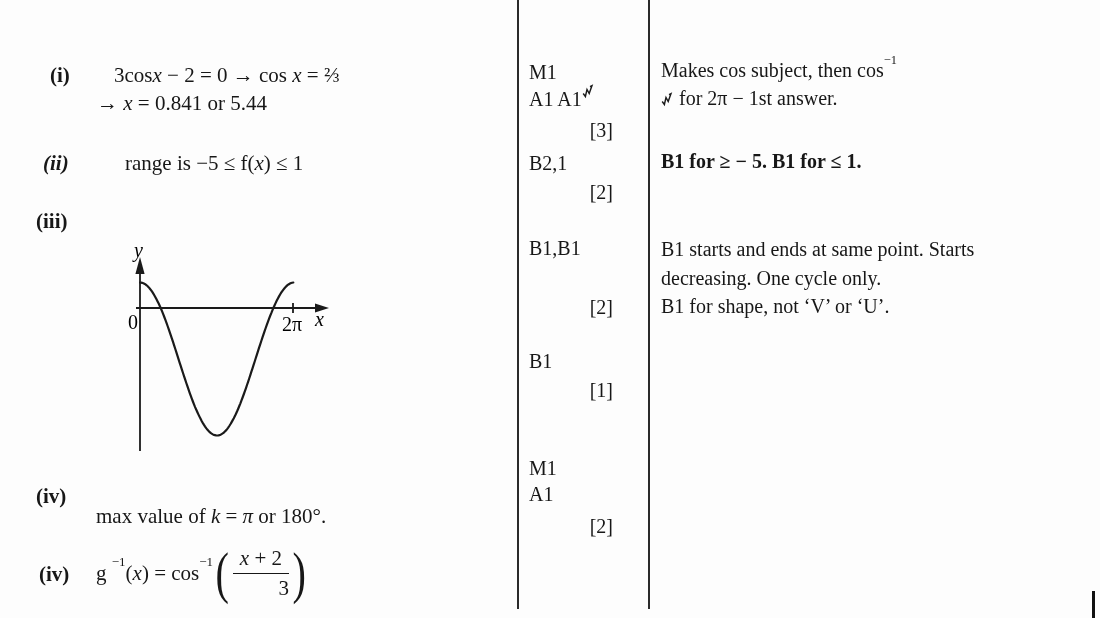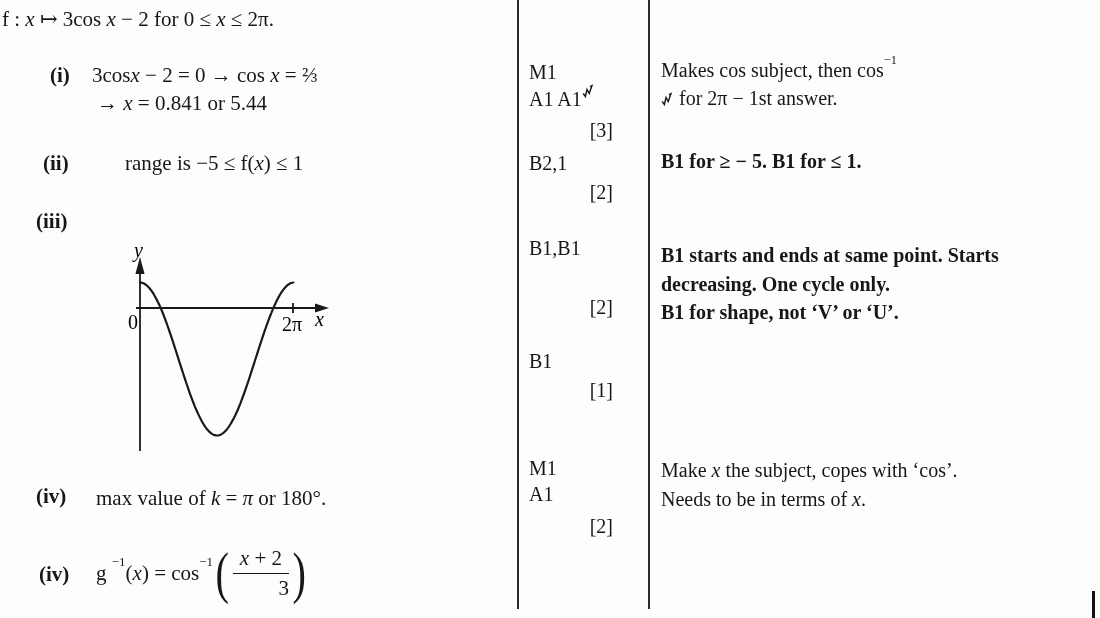--- a/index.html
+++ b/index.html
@@ -28,27 +28,26 @@
   .frac .num{padding:0 7px 2px 7px;border-bottom:1.5px solid #171717;}
   .frac .den{padding-top:2px;}
   .caret{position:absolute;width:3px;height:27px;background:#111;}
   svg text{font-family:"Liberation Serif","DejaVu Serif",serif;}
 </style>
 </head>
 <body>
 
 <div id="page">
 
-  <div class="abs math" style="left:2px;top:7px;"><span>f : </span><i>x</i><span> ↦ 3cos </span><i>x</i><span> − 2  for 0 ≤ </span><i>x</i><span> ≤ 2π.</span></div>
 
   <div class="abs qlabel" style="left:50px;top:63px;">(i)</div>
-  <div class="abs math" style="left:92px;top:63px;"><span>3cos</span><i>x</i><span> − 2 = 0 → cos </span><i>x</i><span> = ⅔</span></div>
+  <div class="abs math" style="left:114px;top:63px;"><span>3cos</span><i>x</i><span> − 2 = 0 → cos </span><i>x</i><span> = ⅔</span></div>
   <div class="abs math" style="left:97px;top:91px;"><span>→ </span><i>x</i><span> = 0.841 or 5.44</span></div>
 
-  <div class="abs qlabel" style="left:43px;top:151px;">(ii)</div>
+  <div class="abs qlabel" style="left:43px;top:151px;font-style:italic;">(ii)</div>
   <div class="abs math" style="left:99px;top:151px;margin-left:26px;"><span>range is −5 ≤ f(</span><i>x</i><span>) ≤ 1</span></div>
 
   <div class="abs qlabel" style="left:36px;top:209px;">(iii)</div>
 
   <svg class="abs" style="left:120px;top:238px;" width="215" height="217" viewBox="120 238 215 217">
 
     <line x1="140" y1="262" x2="140" y2="451" stroke="#1a1a1a" stroke-width="1.8"></line>
     <polygon points="135.4,274 144.6,274 140,257" fill="#1a1a1a"></polygon>
 
     <line x1="136" y1="308" x2="317" y2="308" stroke="#1a1a1a" stroke-width="1.8"></line>
@@ -58,21 +57,21 @@
 
     <path d="M140.0 282.5 L141.1 282.6 L142.2 282.8 L143.3 283.2 L144.4 283.7 L145.5 284.4 L146.6 285.3 L147.7 286.3 L148.8 287.4 L149.9 288.7 L151.0 290.1 L152.1 291.7 L153.2 293.4 L154.3 295.2 L155.4 297.2 L156.5 299.3 L157.6 301.5 L158.8 303.8 L159.9 306.3 L161.0 308.8 L162.1 311.4 L163.2 314.2 L164.3 317.0 L165.4 319.9 L166.5 322.9 L167.6 326.0 L168.7 329.2 L169.8 332.4 L170.9 335.6 L172.0 338.9 L173.1 342.2 L174.2 345.6 L175.3 349.0 L176.4 352.4 L177.5 355.9 L178.6 359.3 L179.7 362.8 L180.8 366.2 L181.9 369.6 L183.0 373.0 L184.1 376.4 L185.2 379.7 L186.3 383.0 L187.4 386.2 L188.5 389.4 L189.6 392.6 L190.7 395.6 L191.8 398.6 L192.9 401.5 L194.0 404.3 L195.1 407.1 L196.3 409.7 L197.4 412.2 L198.5 414.6 L199.6 416.9 L200.7 419.1 L201.8 421.2 L202.9 423.1 L204.0 424.9 L205.1 426.6 L206.2 428.2 L207.3 429.6 L208.4 430.8 L209.5 431.9 L210.6 432.9 L211.7 433.7 L212.8 434.4 L213.9 434.9 L215.0 435.2 L216.1 435.4 L217.2 435.5 L218.3 435.4 L219.4 435.1 L220.5 434.7 L221.6 434.1 L222.7 433.4 L223.8 432.6 L224.9 431.5 L226.0 430.4 L227.1 429.1 L228.2 427.6 L229.3 426.0 L230.4 424.3 L231.5 422.4 L232.6 420.4 L233.8 418.3 L234.9 416.1 L236.0 413.7 L237.1 411.3 L238.2 408.7 L239.3 406.0 L240.4 403.3 L241.5 400.4 L242.6 397.5 L243.7 394.5 L244.8 391.4 L245.9 388.3 L247.0 385.0 L248.1 381.8 L249.2 378.5 L250.3 375.1 L251.4 371.7 L252.5 368.3 L253.6 364.9 L254.7 361.5 L255.8 358.0 L256.9 354.6 L258.0 351.2 L259.1 347.7 L260.2 344.4 L261.3 341.0 L262.4 337.7 L263.5 334.4 L264.6 331.2 L265.7 328.0 L266.8 324.9 L267.9 321.8 L269.0 318.8 L270.1 316.0 L271.3 313.2 L272.4 310.4 L273.5 307.8 L274.6 305.3 L275.7 302.9 L276.8 300.6 L277.9 298.5 L279.0 296.4 L280.1 294.5 L281.2 292.7 L282.3 291.1 L283.4 289.6 L284.5 288.2 L285.6 287.0 L286.7 285.9 L287.8 284.9 L288.9 284.2 L290.0 283.5 L291.1 283.0 L292.2 282.7 L293.3 282.5" fill="none" stroke="#1a1a1a" stroke-width="2.2" stroke-linecap="round"></path>
 
     <text x="143" y="257" text-anchor="end" font-size="20" font-style="italic">y</text>
     <text x="138" y="329" text-anchor="end" font-size="20">0</text>
     <text x="292" y="331" text-anchor="middle" font-size="20">2π</text>
     <text x="315" y="326" text-anchor="start" font-size="20" font-style="italic">x</text>
   </svg>
 
   <div class="abs qlabel" style="left:36px;top:484px;">(iv)</div>
-  <div class="abs math" style="left:96px;top:486px;"><span>max value of </span><i>k</i><span> = </span><i>π</i><span> or 180°.</span></div>
+  <div class="abs math" style="left:96px;top:504px;"><span>max value of </span><i>k</i><span> = </span><i>π</i><span> or 180°.</span></div>
 
   <div class="abs qlabel" style="left:39px;top:562px;">(iv)</div>
   <div class="abs fracrow" style="left:96px;top:538px;">
     <span class="math"><span>g </span><sup>−1</sup><span>(</span><i>x</i><span>) = cos</span><sup>−1</sup></span>
     <span class="paren">(</span>
     <span class="frac">
       <span class="num"><i>x</i><span> + 2</span></span>
       <span class="den">3</span>
     </span>
     <span class="paren">)</span>
@@ -100,26 +99,22 @@
   <div class="abs" style="left:529px;top:483px;">A1</div>
   <div class="abs total" style="left:520px;top:515px;">[2]</div>
 
   <div class="abs" style="left:661px;top:59px;"><span>Makes cos subject, then cos</span><sup>−1</sup></div>
   <div class="abs" style="left:661px;top:87px;"><svg class="tick-icon" viewBox="0 0 13 15">
         <path d="M1.2 9.5 L3.4 12.5 L5 5.5 L7.2 9.5 L10 1.6 L8 2.6" fill="none" stroke="#1a1a1a" stroke-width="1.4" stroke-linejoin="miter"></path>
       </svg><span><span> for 2π − 1st answer.</span></span></div>
 
   <div class="abs" style="left:661px;top:150px;font-weight:bold;"><span>B1 for ≥ − 5. B1 for ≤ 1.</span></div>
 
-  <div class="abs comment-block" style="left:661px;top:241px;font-weight:bold;">
+  <div class="abs comment-block" style="left:661px;top:235px;">
     <div>B1 starts and ends at same point. Starts</div>
     <div>decreasing. One cycle only.</div>
     <div>B1 for shape, not ‘V’ or ‘U’.</div>
   </div>
 
-  <div class="abs comment-block" style="left:661px;top:456px;">
-    <div><span>Make </span><i>x</i><span> the subject, copes with ‘cos’.</span></div>
-    <div><span>Needs to be in terms of </span><i>x</i><span>.</span></div>
-  </div>
 
   <div class="caret" style="left:1092px;top:591px;"></div>
 
 </div>
 
 </body></html>

